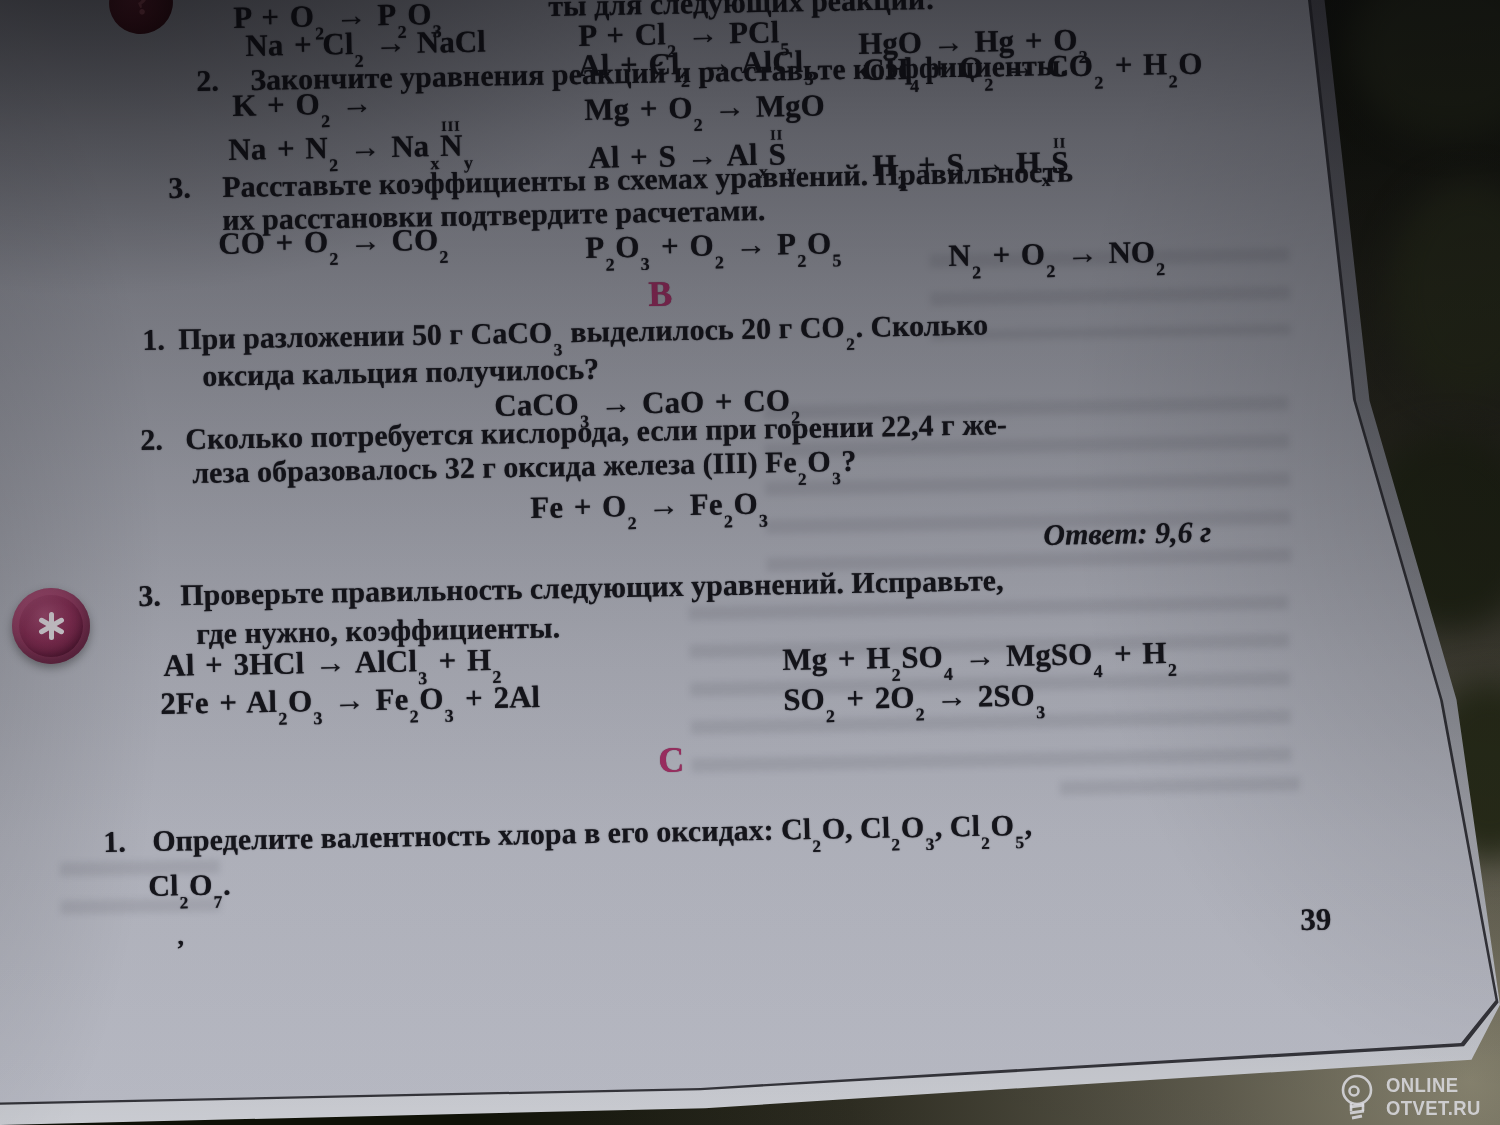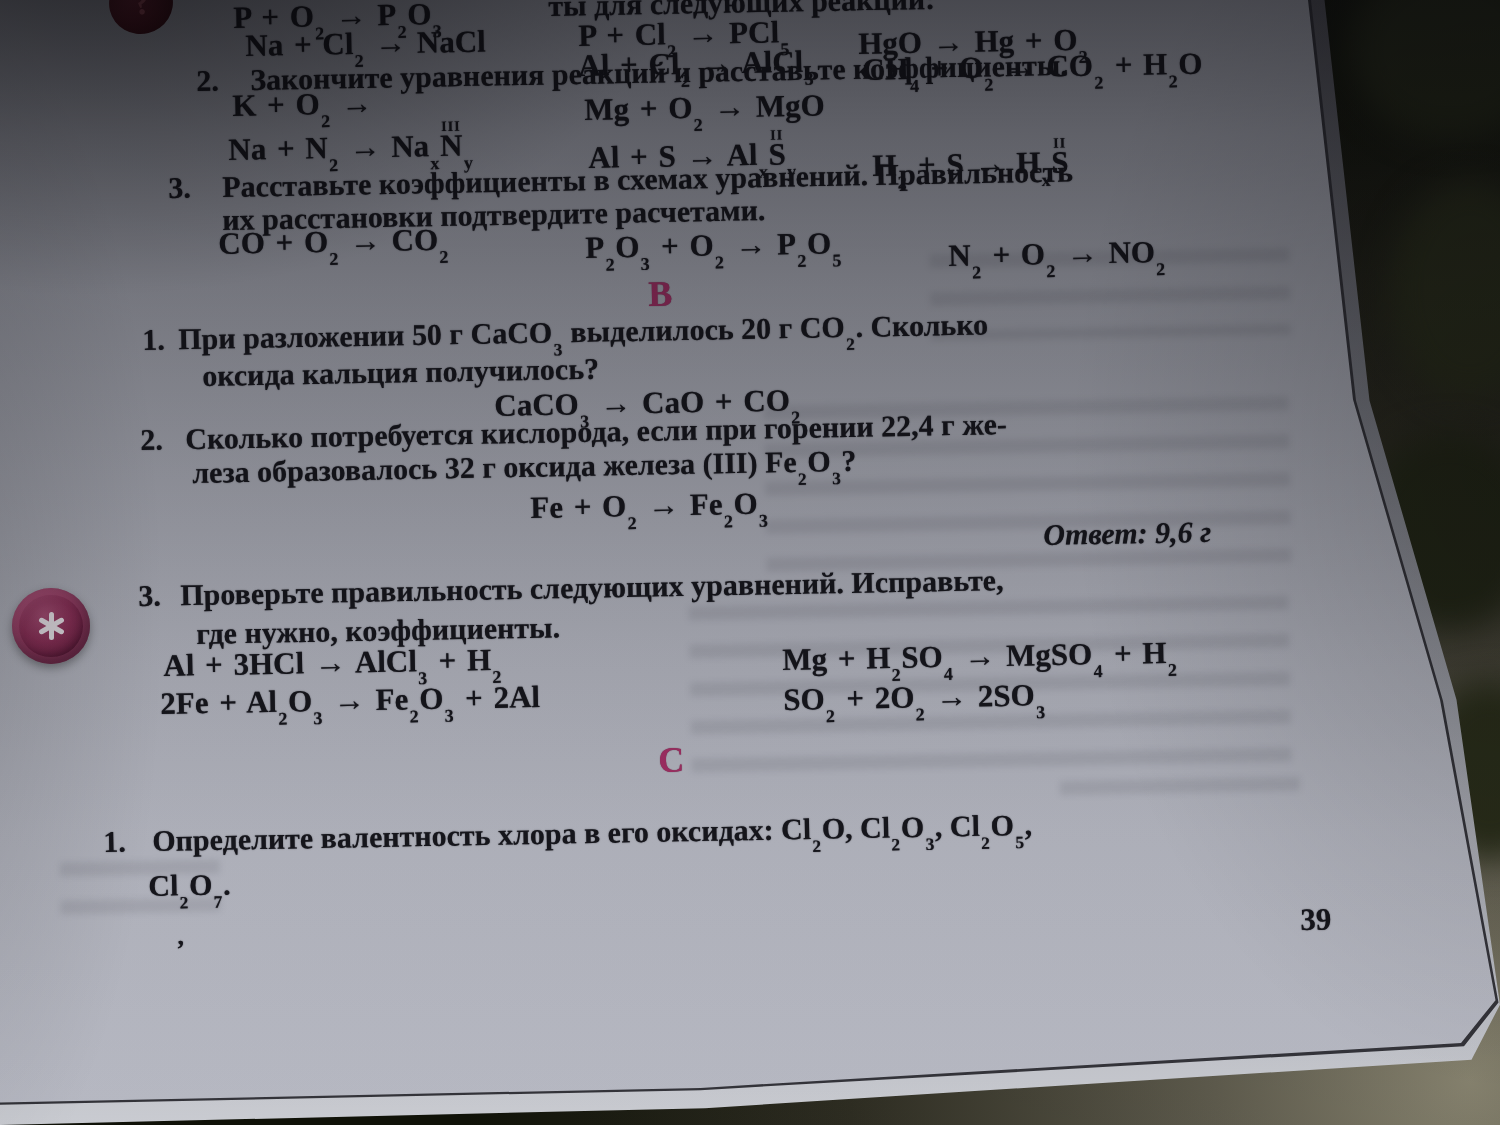--- a/index.html
+++ b/index.html
@@ -148,14 +148,28 @@
   <div class="btn-a">
     <span class="petalwrap">
       <span class="petal" style="transform:rotate(0deg);"></span>
       <span class="petal" style="transform:rotate(60deg);"></span>
       <span class="petal" style="transform:rotate(120deg);"></span>
     </span>
   </div>
 
   <div class="lighting"></div>
 
+  <div class="watermark">
+    <svg width="50" height="54" viewBox="0 0 50 54" style="margin-right:4px;">
+      <g fill="none" stroke="rgba(220,220,226,0.85)" stroke-width="2.6">
+        <circle cx="25" cy="21" r="14"></circle>
+        <circle cx="22" cy="22" r="4.5"></circle>
+        <path d="M19 34 L19 42 M31 34 L31 42"></path>
+        <path d="M18 38 L32 36 M18 44 L32 42 M20 49 L30 47" stroke-width="3"></path>
+      </g>
+    </svg>
+    <div>
+      <div class="wm-text">ONLINE</div>
+      <div class="wm-text">OTVET.RU</div>
+    </div>
+  </div>
 
 </div>
 
 </body></html>

